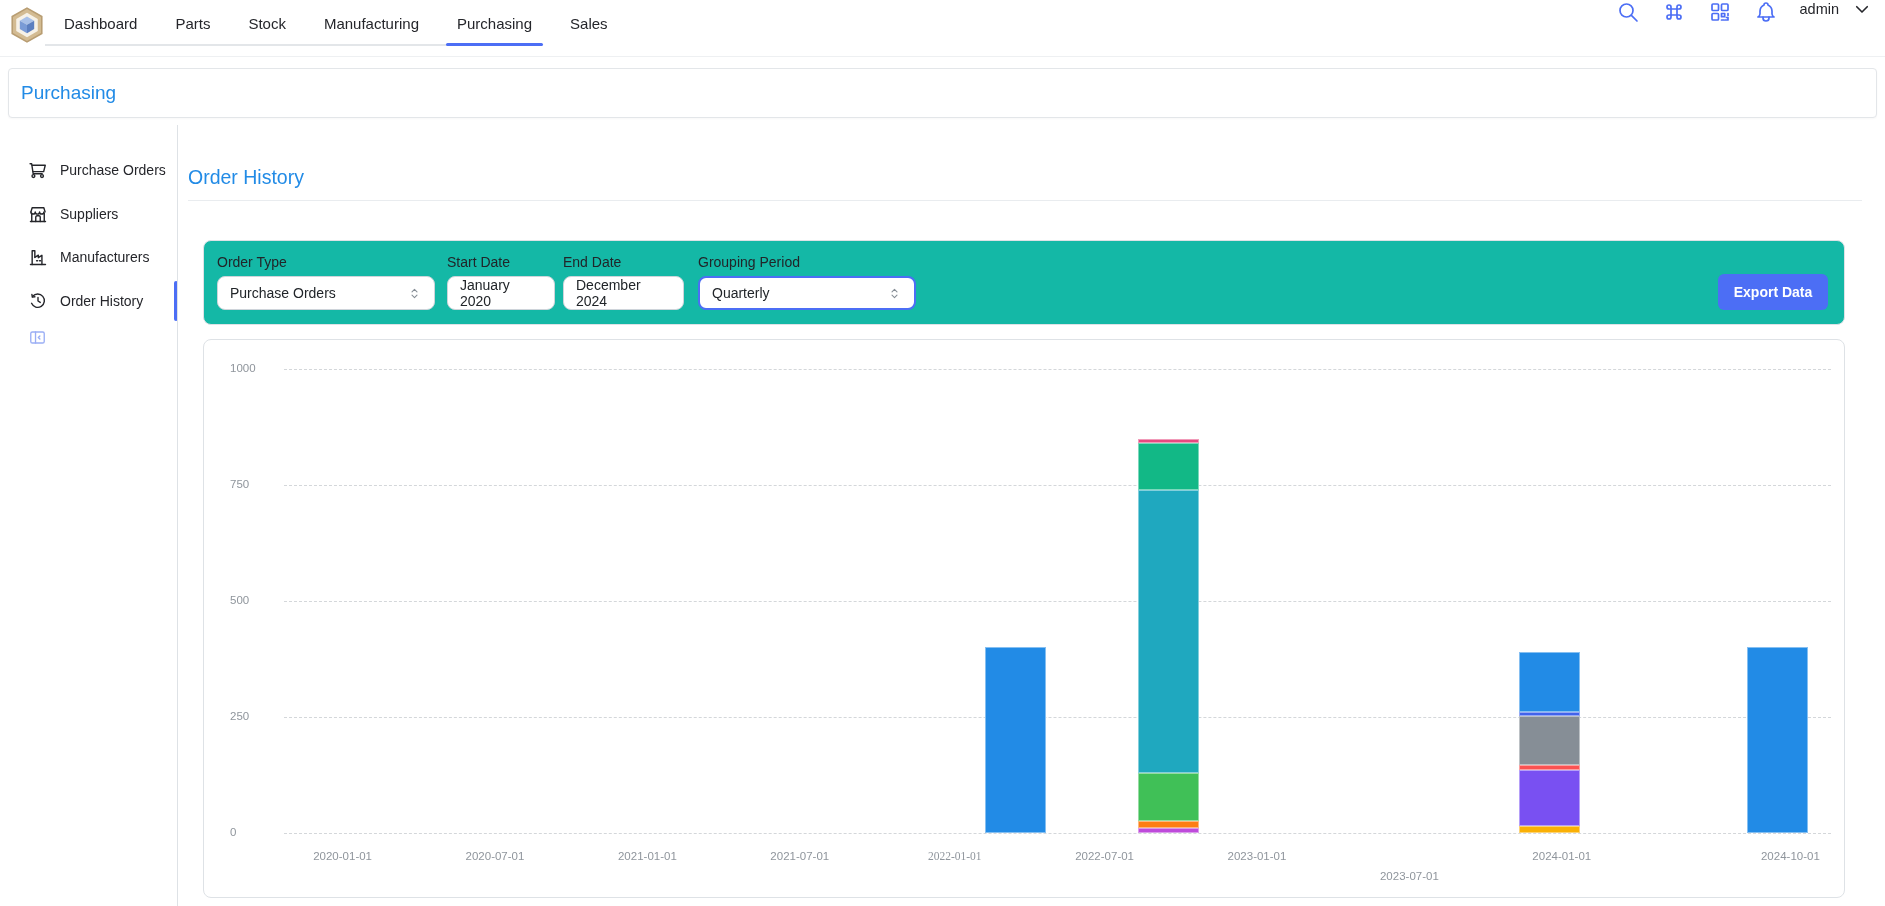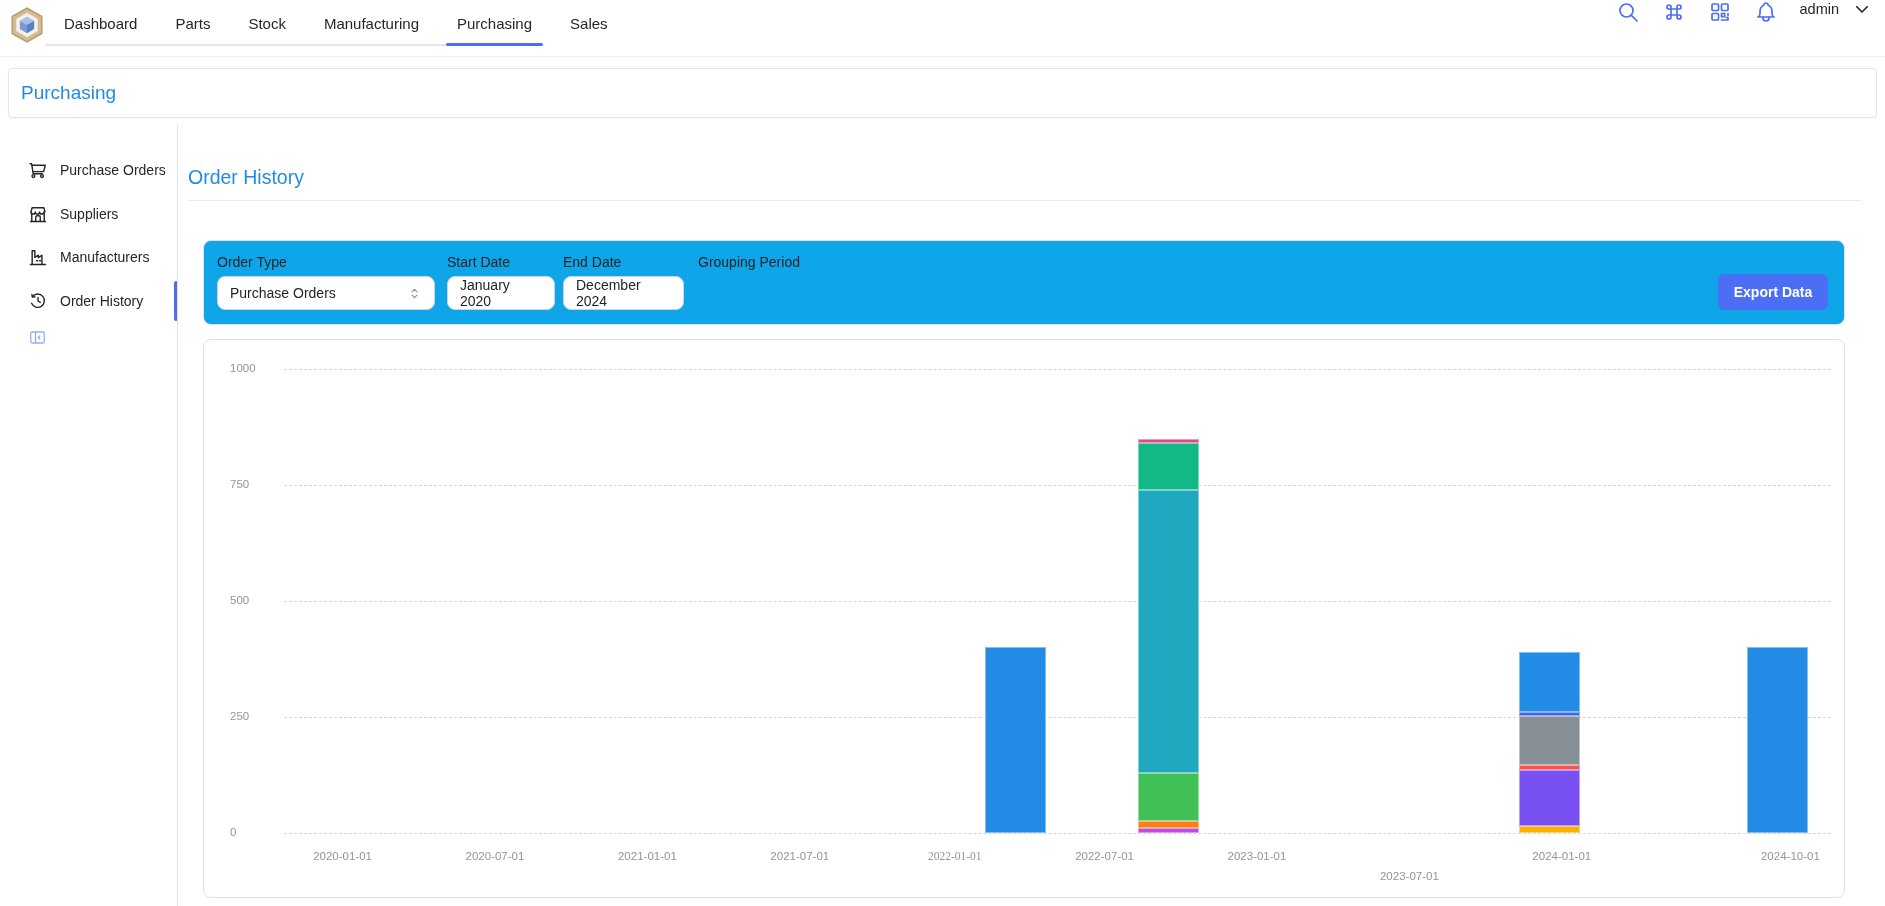--- a/index.html
+++ b/index.html
@@ -42,21 +42,21 @@
   .active-bar { position:absolute; left:174px; width:4px; height:40px; background:#4c6ef5; border-radius:2px; }
   .collapse-ic { position:absolute; left:28px; top:328px; width:19px; height:19px;
                  color:#9aaef5; cursor:pointer; }
 
   
   .page-title { position:absolute; left:188px; top:166px; font-size:19.5px; color:#228be6; }
   .title-rule { position:absolute; left:188px; top:200px; width:1674px; height:0;
                 border-top:1px solid #e9ecef; }
 
   .filter-card { position:absolute; left:203px; top:240px; width:1642px; height:85px;
-                 background:#0ea5e9; border:1px solid #dee2e6; border-radius:8px; }
+                 background:#14b8a6; border:1px solid #dee2e6; border-radius:8px; }
   .f-label { position:absolute; top:13px; font-size:14px; color:#212529; font-weight:500; }
   .control { position:absolute; top:35px; height:34px; background:#fff;
              border:1px solid #ced4da; border-radius:8px; display:flex; align-items:center;
              font-size:14px; color:#212529; padding:0 12px; cursor:pointer; }
   .control.focused { border:2px solid #4c6ef5; }
   .sel-ic { width:15px; height:15px; color:#868e96; margin-left:auto; }
   .export-btn { position:absolute; right:16px; top:33px; width:110px; height:36px;
                 background:#4c6ef5; color:#fff; font-size:14px; font-weight:700;
                 border:none; border-radius:6px; cursor:pointer;
                 display:flex; align-items:center; justify-content:center; }
@@ -189,20 +189,29 @@
           <path d="M8 9.5l4-4 4 4"></path>
           <path d="M8 14.5l4 4 4-4"></path>
         </svg>
     </span>
   </div>
   <div class="control" style="left:243px;width:108px">
     <span>January 2020</span>
   </div>
   <div class="control" style="left:359px;width:121px">
     <span>December 2024</span>
+  </div>
+  <div class="control focused" style="left:494px;width:218px">
+    <span>Quarterly</span>
+    <span class="sel-ic">
+      <svg viewBox="0 0 24 24">
+          <path d="M8 9.5l4-4 4 4"></path>
+          <path d="M8 14.5l4 4 4-4"></path>
+        </svg>
+    </span>
   </div>
   <button class="export-btn">Export Data</button>
 </div>
 
 <div class="chart-card">
   <div id="plot">
       <div class="gridline" style="left: 80px; width: 1547px; top: 493px;"></div>
       <div class="ytick" style="left: 26px; top: 486px;">0</div>
       <div class="gridline" style="left: 80px; width: 1547px; top: 377px;"></div>
       <div class="ytick" style="left: 26px; top: 370px;">250</div>

